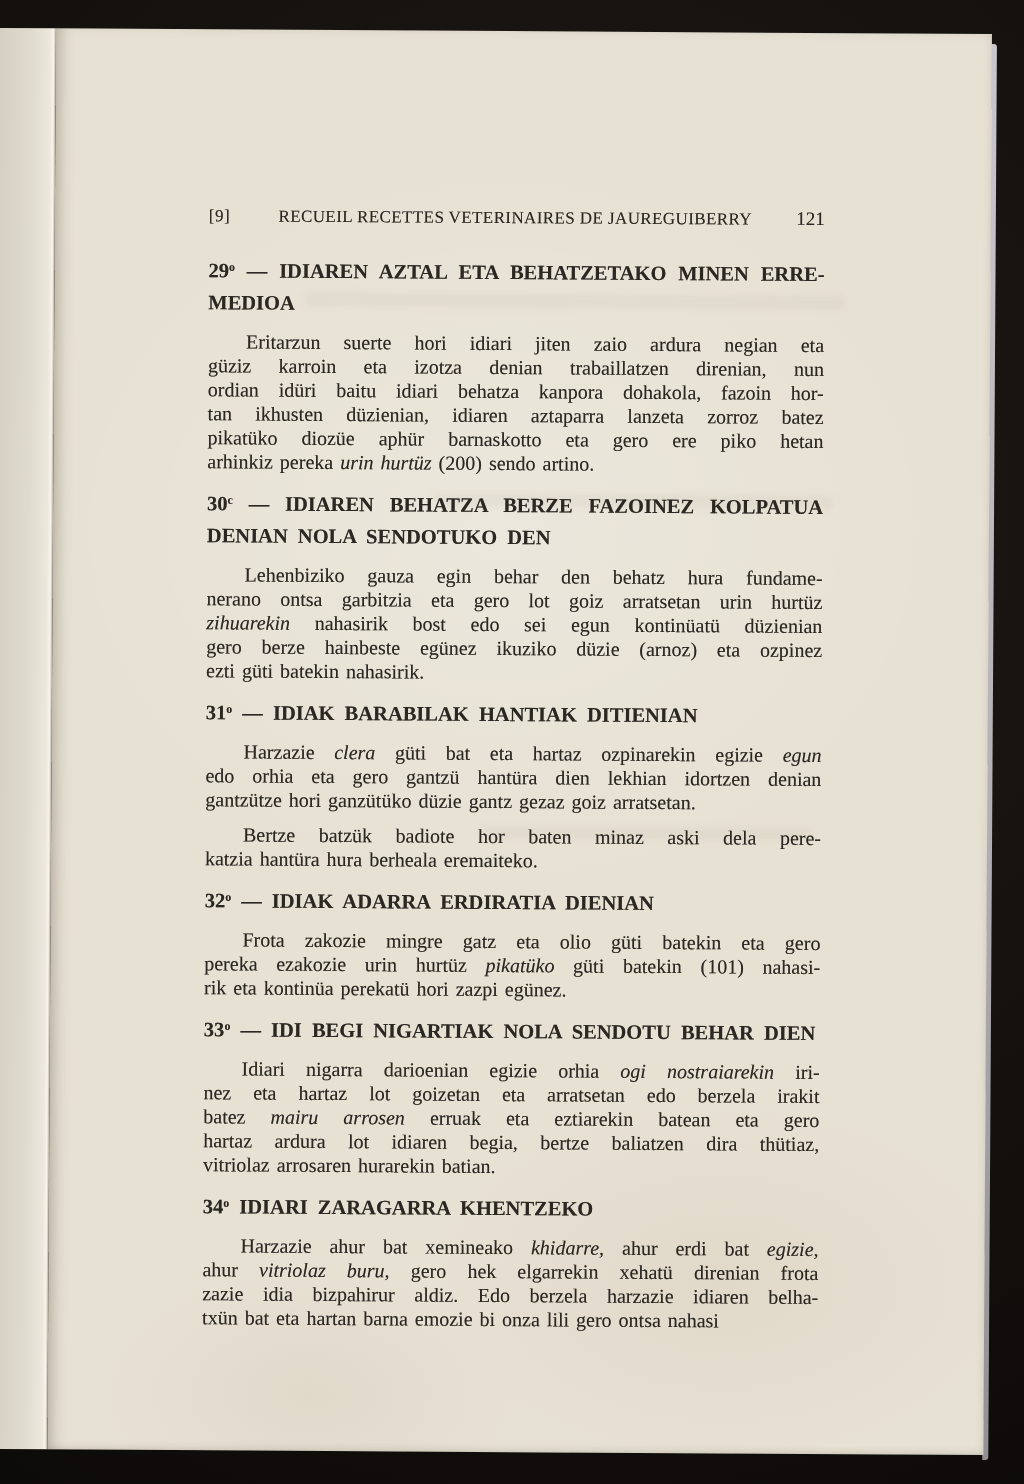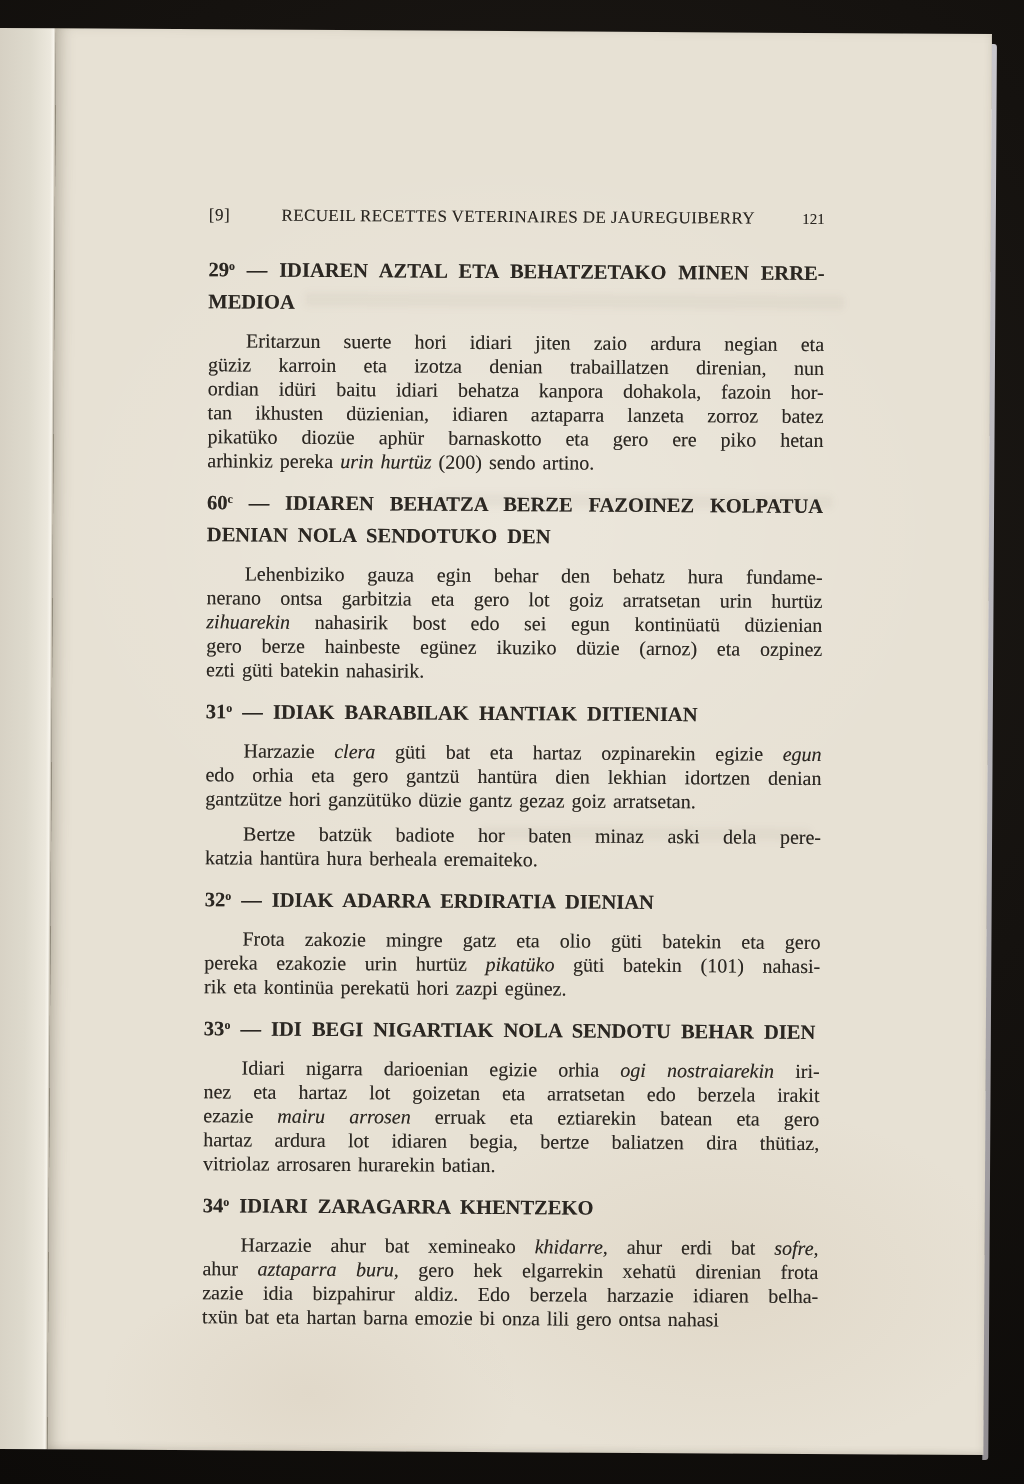--- a/index.html
+++ b/index.html
@@ -35,21 +35,21 @@
     position:absolute;left:154px;top:175px;width:616px;
     color:#2b2722;
     text-shadow:0 0 0.5px rgba(43,39,34,0.45);
   }
   .running-head{
     display:flex;align-items:baseline;justify-content:space-between;
     font-size:17px;line-height:22px;margin-bottom:27px;white-space:nowrap;
   }
   .running-head .ref{letter-spacing:0.5px;}
   .running-head .title{letter-spacing:0.4px;margin-left:14px;margin-right:10px;}
-  .running-head .pagenum{font-size:15px;}
+  .running-head .pagenum{font-size:19px;}
   .section{margin-top:14px;}
   .section:first-of-type{margin-top:0;}
   .h-line{
     font-weight:bold;font-size:20.5px;line-height:32px;word-spacing:5px;
     text-align:left;
   }
   .para{margin-top:11px;}
   .b-line{
     font-size:20px;line-height:24px;word-spacing:2px;text-align:left;
   }
@@ -84,21 +84,21 @@
               <div class="b-line j ind"><span>Eritarzun suerte hori idiari jiten zaio ardura negian eta</span></div>
               <div class="b-line j"><span>güziz karroin eta izotza denian trabaillatzen direnian, nun</span></div>
               <div class="b-line j"><span>ordian idüri baitu idiari behatza kanpora dohakola, fazoin hor-</span></div>
               <div class="b-line j"><span>tan ikhusten düzienian, idiaren aztaparra lanzeta zorroz batez</span></div>
               <div class="b-line j"><span>pikatüko diozüe aphür barnaskotto eta gero ere piko hetan</span></div>
               <div class="b-line"><span>arhinkiz pereka </span><i>urin hurtüz</i><span> (200) sendo artino.</span></div>
             </div>
           </div>
           <div class="section">
             <div>
-              <div class="h-line j"><span>60</span><sup>c</sup><span> — IDIAREN BEHATZA BERZE FAZOINEZ KOLPATUA</span></div>
+              <div class="h-line j"><span>30</span><sup>c</sup><span> — IDIAREN BEHATZA BERZE FAZOINEZ KOLPATUA</span></div>
               <div class="h-line"><span>DENIAN NOLA SENDOTUKO DEN</span></div>
             </div>
             <div class="para">
               <div class="b-line j ind"><span>Lehenbiziko gauza egin behar den behatz hura fundame-</span></div>
               <div class="b-line j"><span>nerano ontsa garbitzia eta gero lot goiz arratsetan urin hurtüz</span></div>
               <div class="b-line j"><i>zihuarekin</i><span> nahasirik bost edo sei egun kontinüatü düzienian</span></div>
               <div class="b-line j"><span>gero berze hainbeste egünez ikuziko düzie (arnoz) eta ozpinez</span></div>
               <div class="b-line"><span>ezti güti batekin nahasirik.</span></div>
             </div>
           </div>
@@ -126,32 +126,32 @@
               <div class="b-line"><span>rik eta kontinüa perekatü hori zazpi egünez.</span></div>
             </div>
           </div>
           <div class="section">
             <div>
               <div class="h-line"><span>33</span><sup>o</sup><span> — IDI BEGI NIGARTIAK NOLA SENDOTU BEHAR DIEN</span></div>
             </div>
             <div class="para">
               <div class="b-line j ind"><span>Idiari nigarra darioenian egizie orhia </span><i>ogi nostraiarekin</i><span> iri-</span></div>
               <div class="b-line j"><span>nez eta hartaz lot goizetan eta arratsetan edo berzela irakit</span></div>
-              <div class="b-line j"><span>ezazie </span><i>mairu arrosen</i><span> erruak eta eztiarekin batean eta gero</span></div>
+              <div class="b-line j"><span>batez </span><i>mairu arrosen</i><span> erruak eta eztiarekin batean eta gero</span></div>
               <div class="b-line j"><span>hartaz ardura lot idiaren begia, bertze baliatzen dira thütiaz,</span></div>
               <div class="b-line"><span>vitriolaz arrosaren hurarekin batian.</span></div>
             </div>
           </div>
           <div class="section">
             <div>
               <div class="h-line"><span>34</span><sup>o</sup><span> IDIARI ZARAGARRA KHENTZEKO</span></div>
             </div>
             <div class="para">
-              <div class="b-line j ind"><span>Harzazie ahur bat xemineako </span><i>khidarre,</i><span> ahur erdi bat </span><i>sofre,</i></div>
-              <div class="b-line j"><span>ahur </span><i>aztaparra buru,</i><span> gero hek elgarrekin xehatü direnian frota</span></div>
+              <div class="b-line j ind"><span>Harzazie ahur bat xemineako </span><i>khidarre,</i><span> ahur erdi bat </span><i>egizie,</i></div>
+              <div class="b-line j"><span>ahur </span><i>vitriolaz buru,</i><span> gero hek elgarrekin xehatü direnian frota</span></div>
               <div class="b-line j"><span>zazie idia bizpahirur aldiz. Edo berzela harzazie idiaren belha-</span></div>
               <div class="b-line"><span>txün bat eta hartan barna emozie bi onza lili gero ontsa nahasi</span></div>
             </div>
           </div>
         </div>
     </div>
   </div>
 </div>
 
 </body></html>

